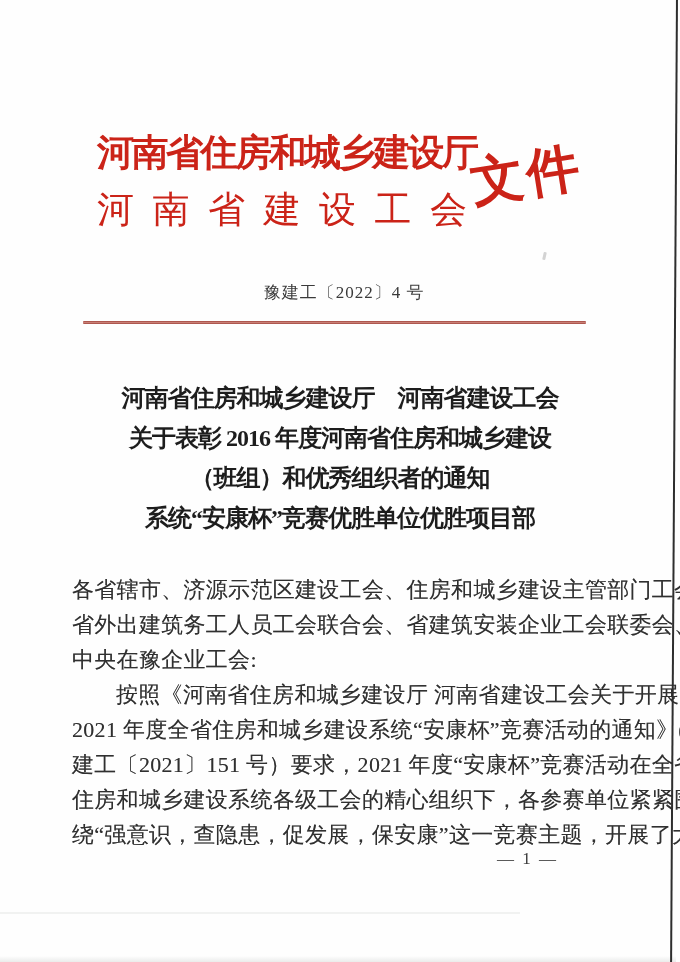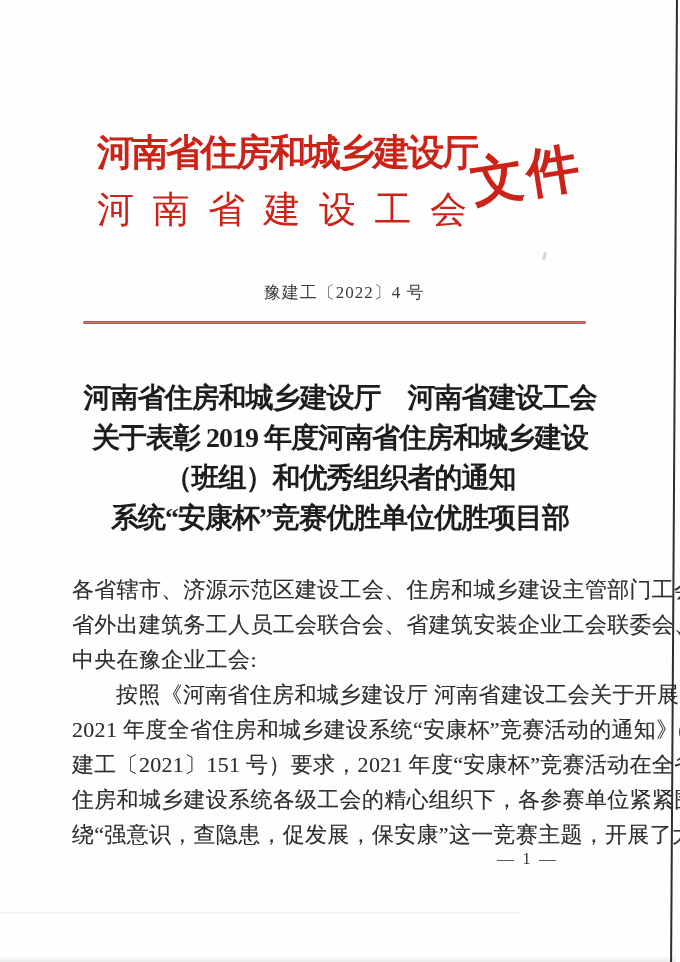--- a/index.html
+++ b/index.html
@@ -71,21 +71,21 @@
     background: linear-gradient(to bottom, #a0443c, #c97f76, #a0443c);
     border-radius: 1px;
   }
   
   .title-block {
     position: absolute;
     left: 50px;
     top: 378px;
     width: 580px;
     text-align: center;
-    font-size: 28px;
+    font-size: 24px;
     font-weight: 700;
     color: #1d1d1d;
     line-height: 40px;
     letter-spacing: -1px;
   }
   
   .body-block {
     position: absolute;
     left: 72px;
     top: 572px;
@@ -156,21 +156,21 @@
   <div class="org-line-2">河南省建设工会</div>
 
   <div class="doc-stamp">文件</div>
 
   <div class="doc-number">豫建工〔2022〕4 号</div>
 
   <div class="red-rule"></div>
 
   <div class="title-block">
     <div class="title-line">河南省住房和城乡建设厅　河南省建设工会</div>
-    <div class="title-line">关于表彰 2019 年度河南省住房和城乡建设</div>
+    <div class="title-line">关于表彰 2016 年度河南省住房和城乡建设</div>
     <div class="title-line">（班组）和优秀组织者的通知</div>
     <div class="title-line">系统“安康杯”竞赛优胜单位优胜项目部</div>
   </div>
 
   <div class="body-block">
     <div class="body-line">各省辖市、济源示范区建设工会、住房和城乡建设主管部门工会，</div>
     <div class="body-line">省外出建筑务工人员工会联合会、省建筑安装企业工会联委会、</div>
     <div class="body-line">中央在豫企业工会:</div>
     <div class="body-line indent">按照《河南省住房和城乡建设厅 河南省建设工会关于开展</div>
     <div class="body-line">2021 年度全省住房和城乡建设系统“安康杯”竞赛活动的通知》( 豫</div>

